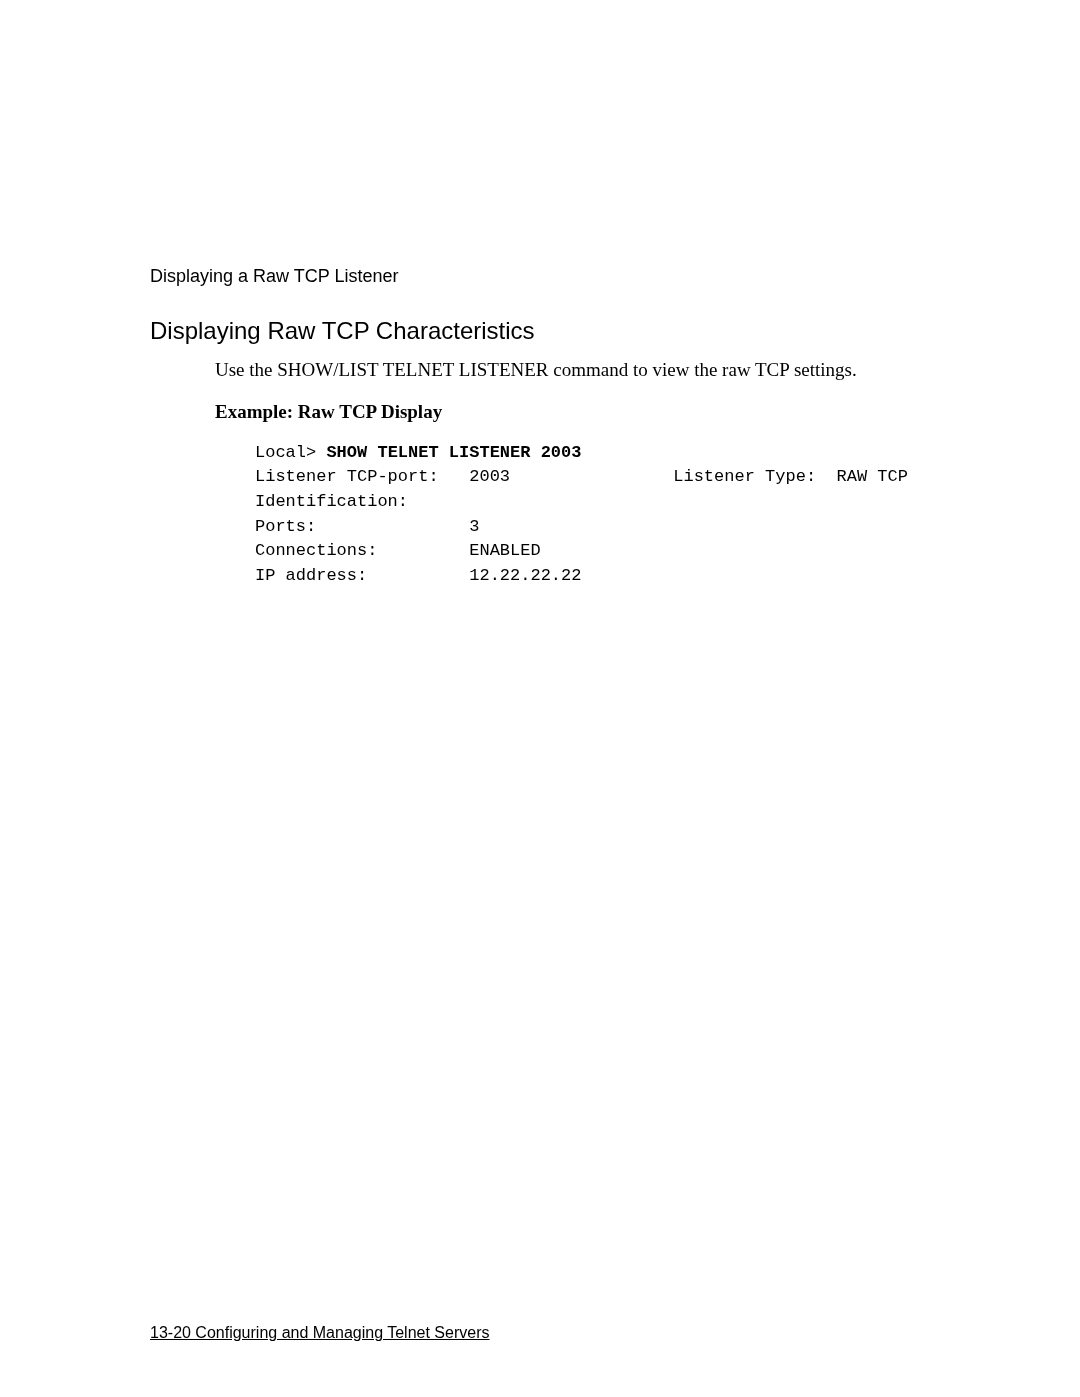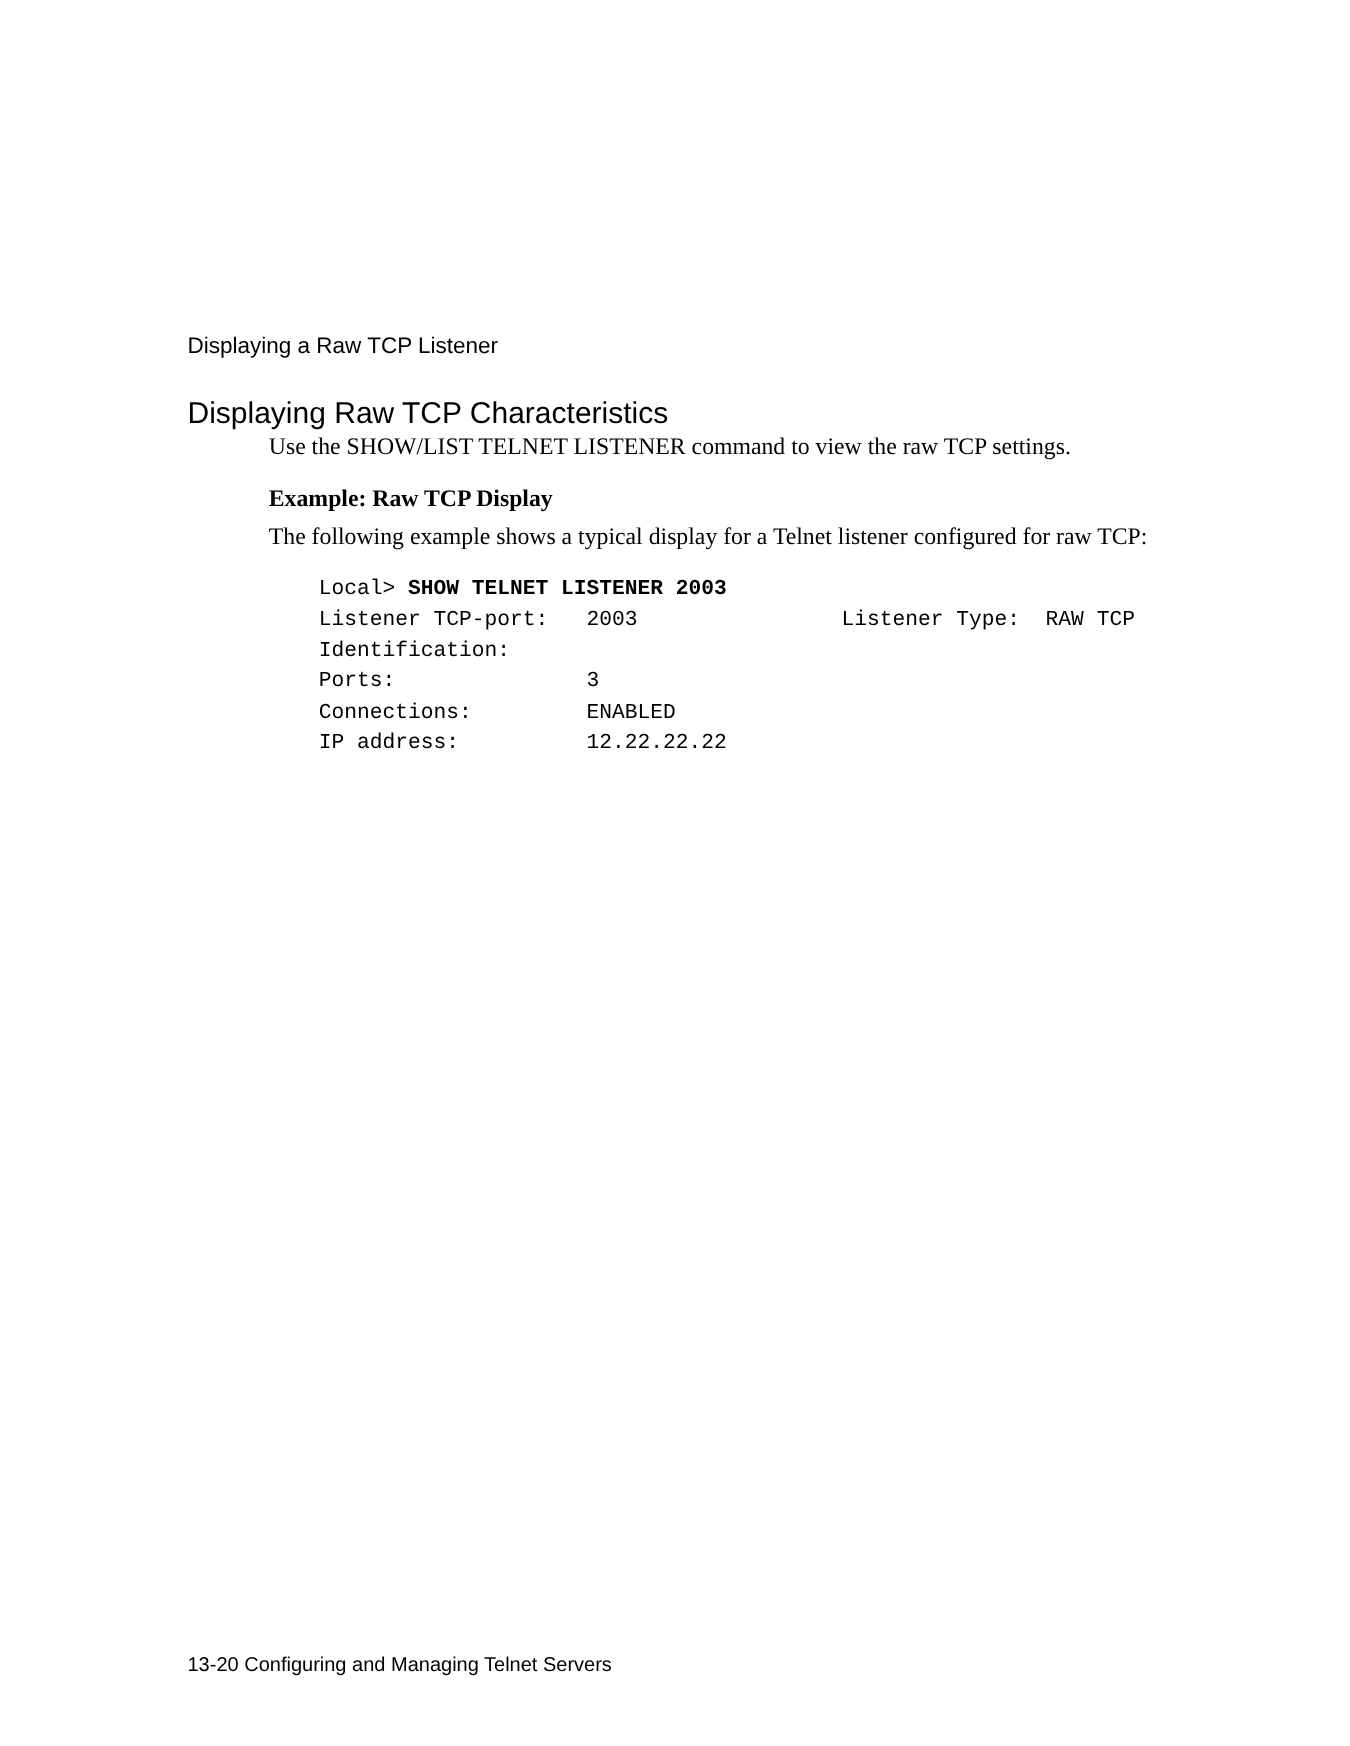--- a/index.html
+++ b/index.html
@@ -37,20 +37,21 @@
   }
   .body-text {
     font-size: 19px;
     line-height: 1.35;
   }
   .indent-block {
     margin-left: 65px;
     margin-right: 0;
   }
   .intro {
+    margin-top: 12px;
   }
   .subheading {
     font-weight: bold;
     margin-top: 18px;
     font-size: 19px;
   }
   .example-desc {
     margin-top: 6px;
   }
   .code-block {
@@ -60,20 +61,21 @@
     margin-top: 18px;
     line-height: 1.45;
     margin-left: 40px;
   }
   .footer {
     position: absolute;
     bottom: 55px;
     left: 150px;
     font-family: Arial, Helvetica, sans-serif;
     font-size: 16px;
+    text-decoration: underline;
   }
   .cmd-bold {
     font-weight: bold;
   }
 </style>
 </head>
 <body>
 
 <div class="page">
 
@@ -81,21 +83,20 @@
 
     <div class="section-label">Displaying a Raw TCP Listener</div>
 
     <div class="heading">Displaying Raw TCP Characteristics</div>
 
     <div class="indent-block">
       <div class="body-text intro">Use the SHOW/LIST TELNET LISTENER command to view the raw TCP settings.</div>
 
       <div class="subheading">Example: Raw TCP Display</div>
 
-      <div class="body-text example-desc">The following example shows a typical display for a Telnet listener configured for raw TCP:</div>
 
       <div class="code-block"><span>Local&gt; </span><span class="cmd-bold">SHOW TELNET LISTENER 2003</span>
 <span>Listener TCP-port:   2003                Listener Type:  RAW TCP</span>
 <span>Identification:</span>
 <span>Ports:               3</span>
 <span>Connections:         ENABLED</span>
 <span>IP address:          12.22.22.22</span></div>
     </div>
 
   </div>

